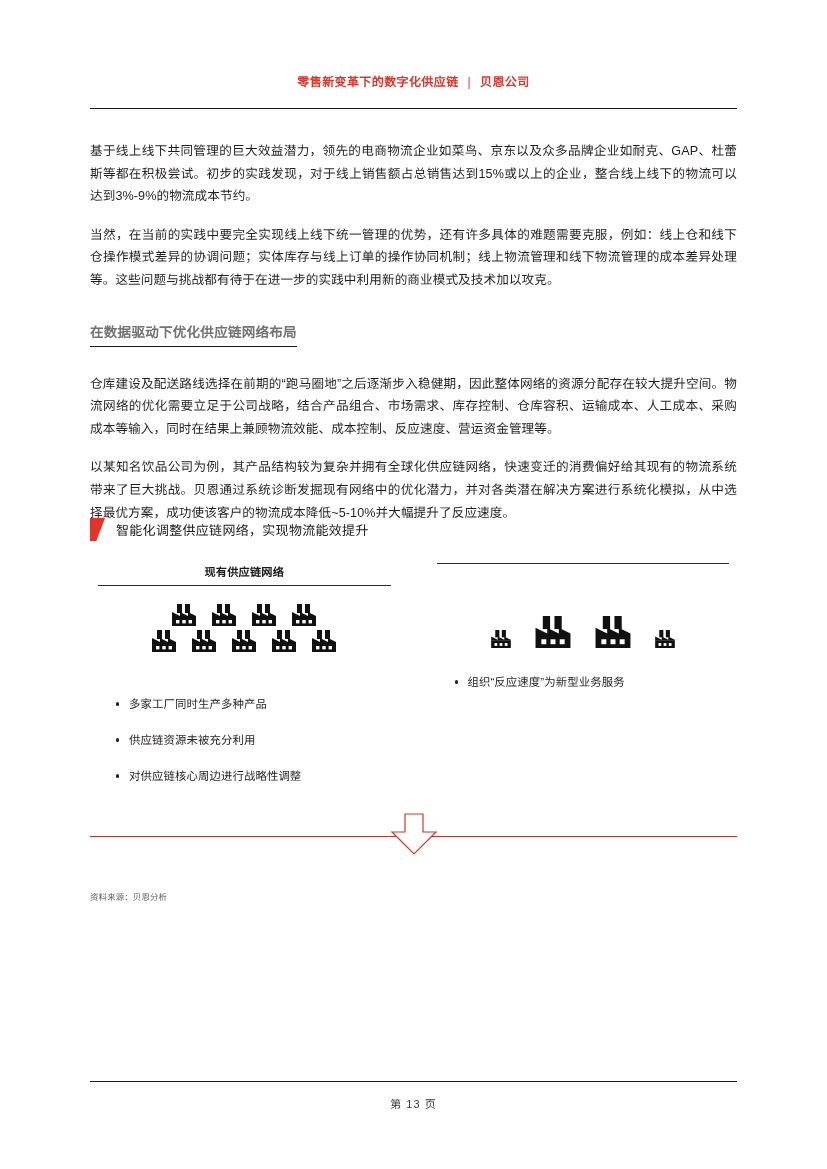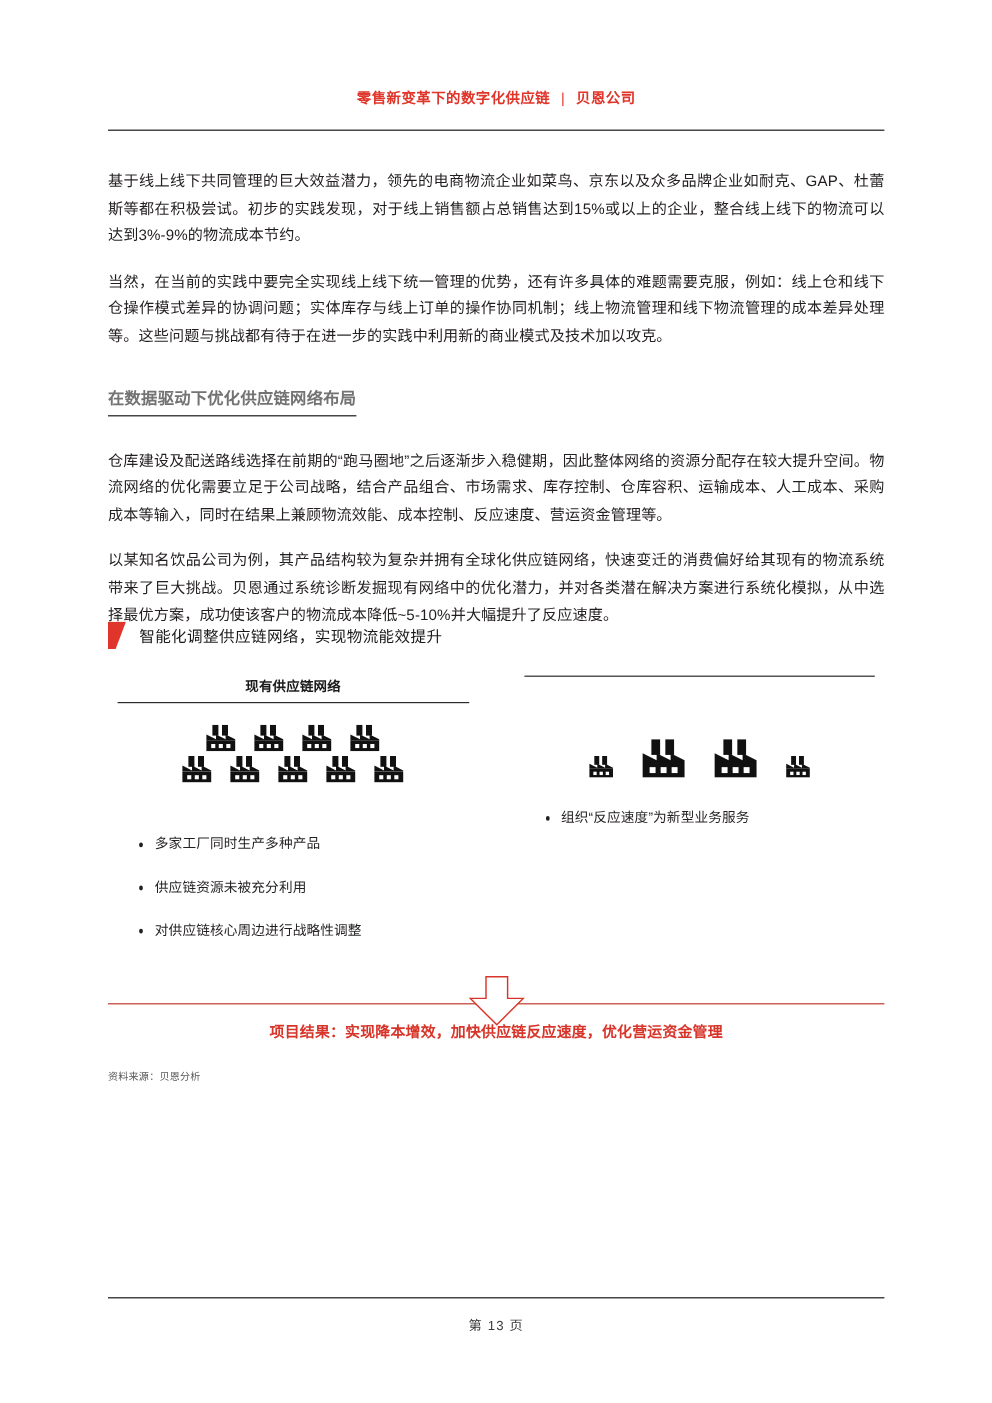--- a/index.html
+++ b/index.html
@@ -408,21 +408,20 @@
           <li>组织“反应速度”为新型业务服务</li>
         </ul>
       </div>
     </div>
 
     <div class="result-band">
       <div class="result-rule"></div>
       <svg class="down-arrow" viewBox="0 0 56 44">
         <path d="M19 2 L37 2 L37 20 L50 20 L28 42 L6 20 L19 20 Z" fill="#ffffff" stroke="#d8352a" stroke-width="1.2"></path>
       </svg>
-      <div class="result-text">项目结果：实现降本增效，加快供应链反应速度，优化营运资金管理</div>
     </div>
 
     <div class="source-note">资料来源：贝恩分析</div>
   </div>
 
   <div class="footer-rule"></div>
   <div class="footer-page">第 13 页</div>
 
 </div>
 

